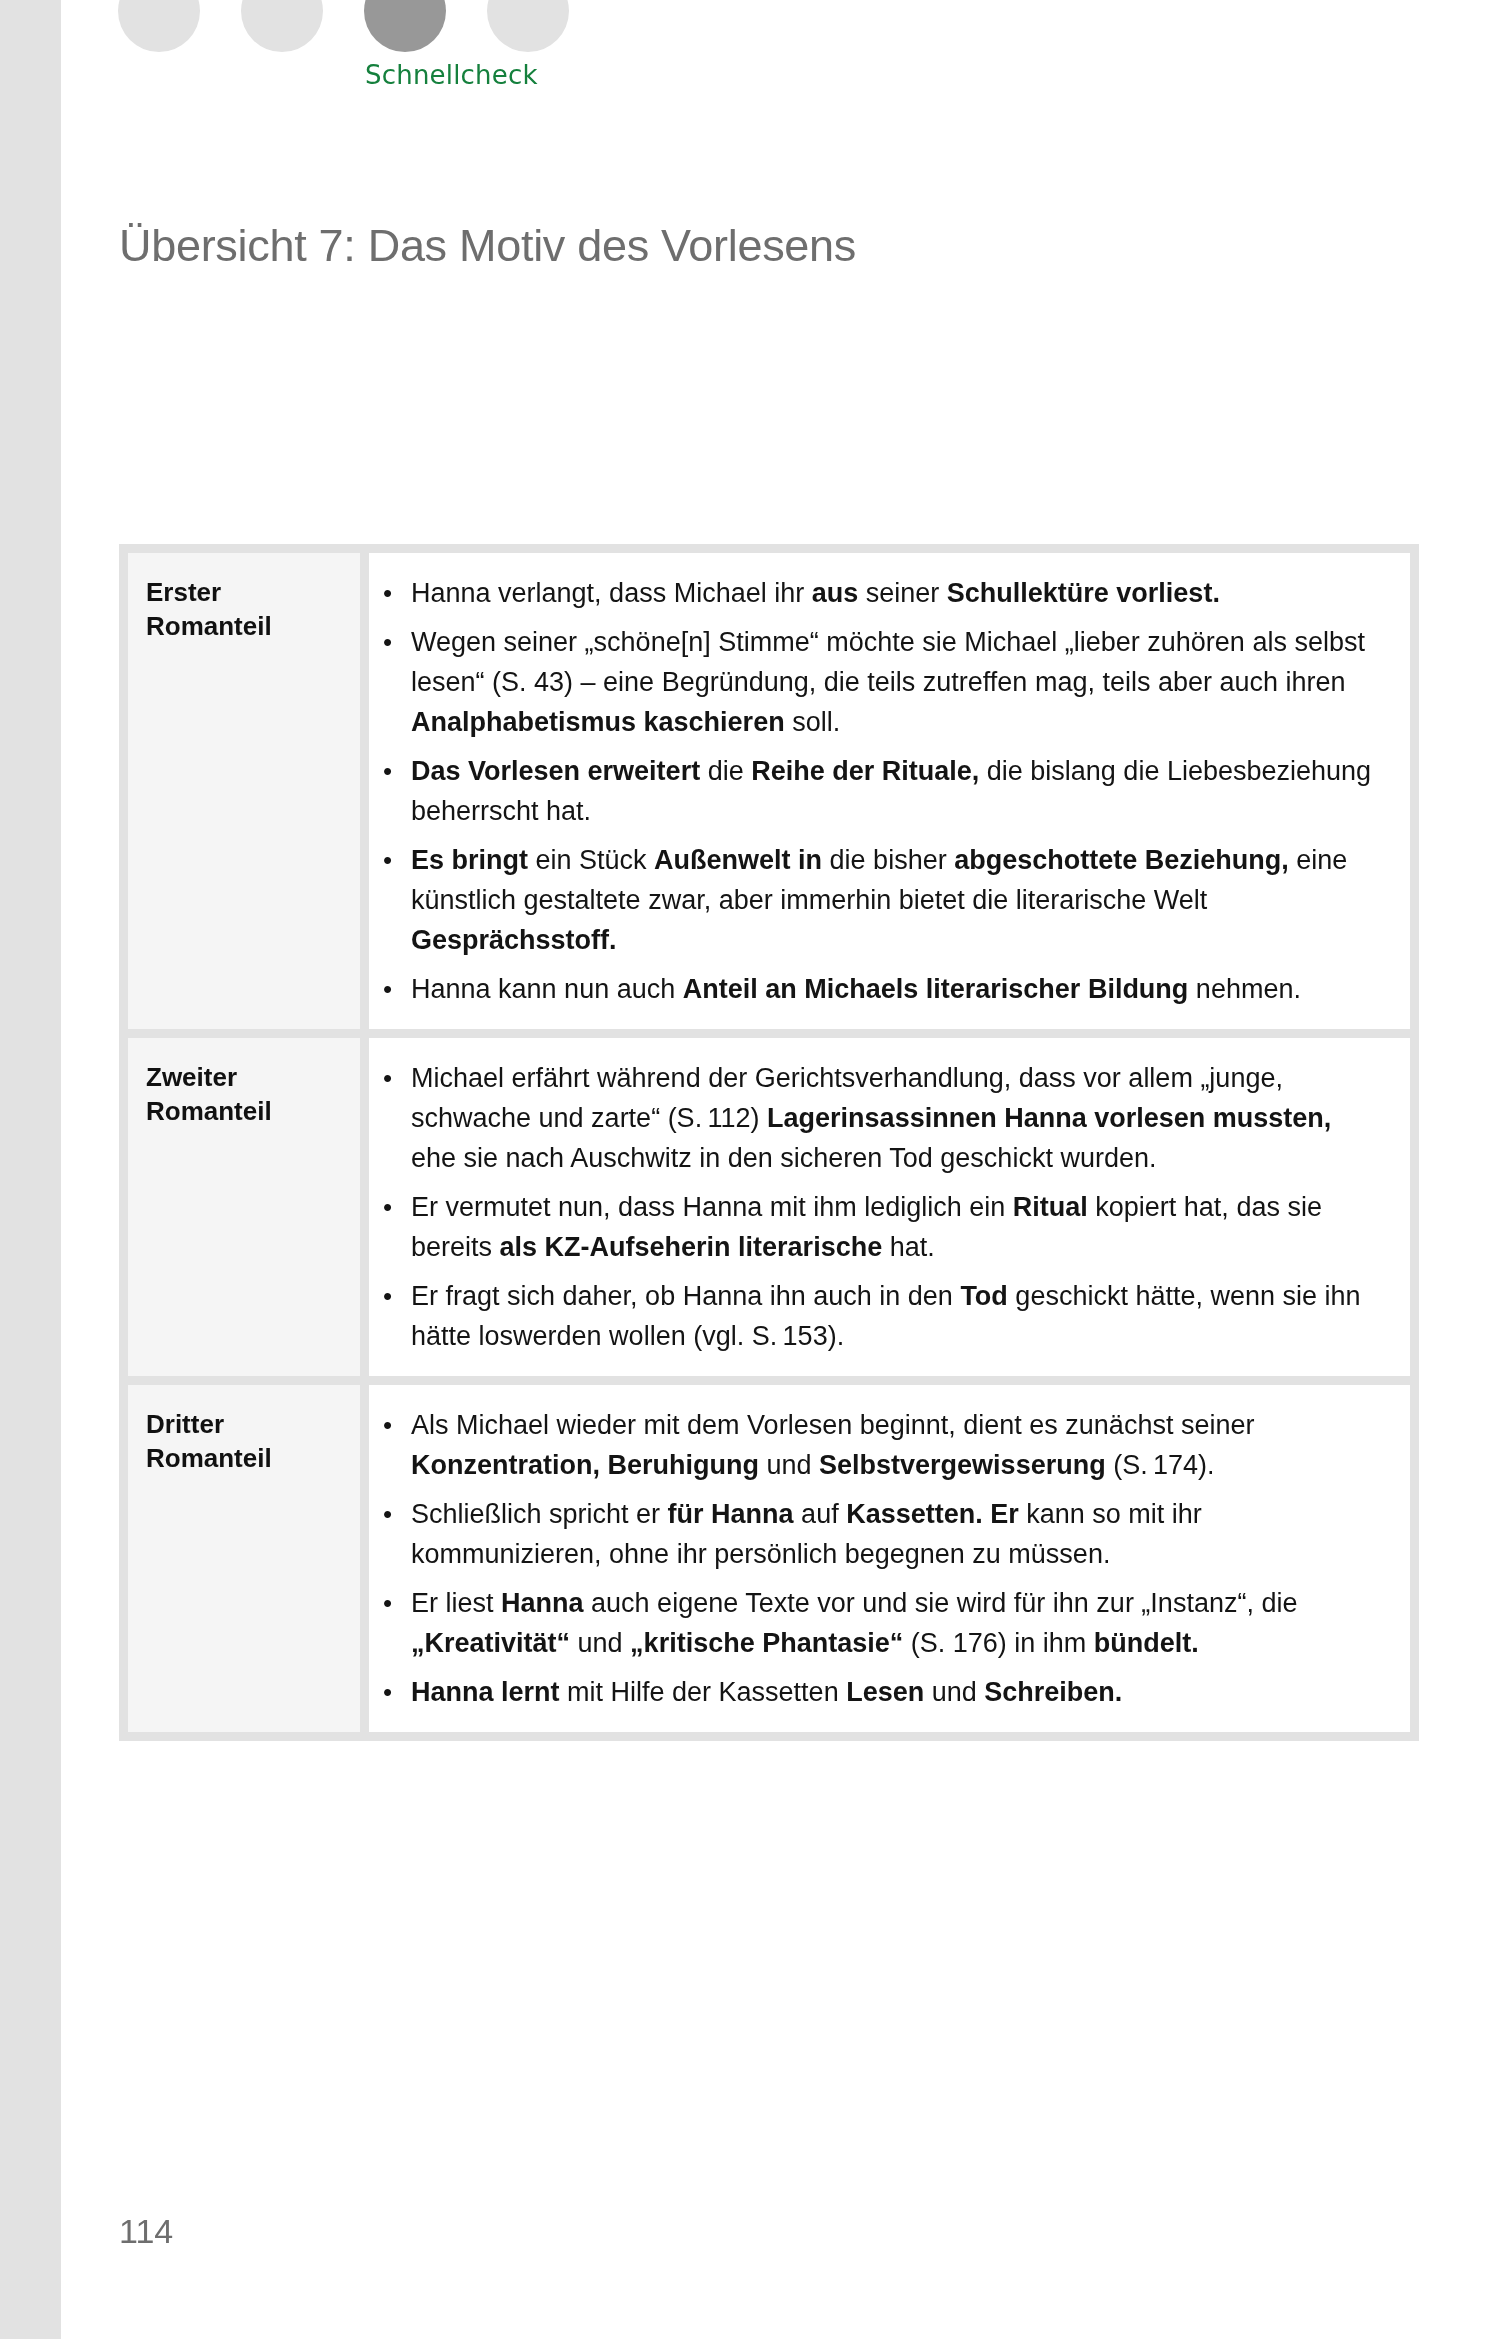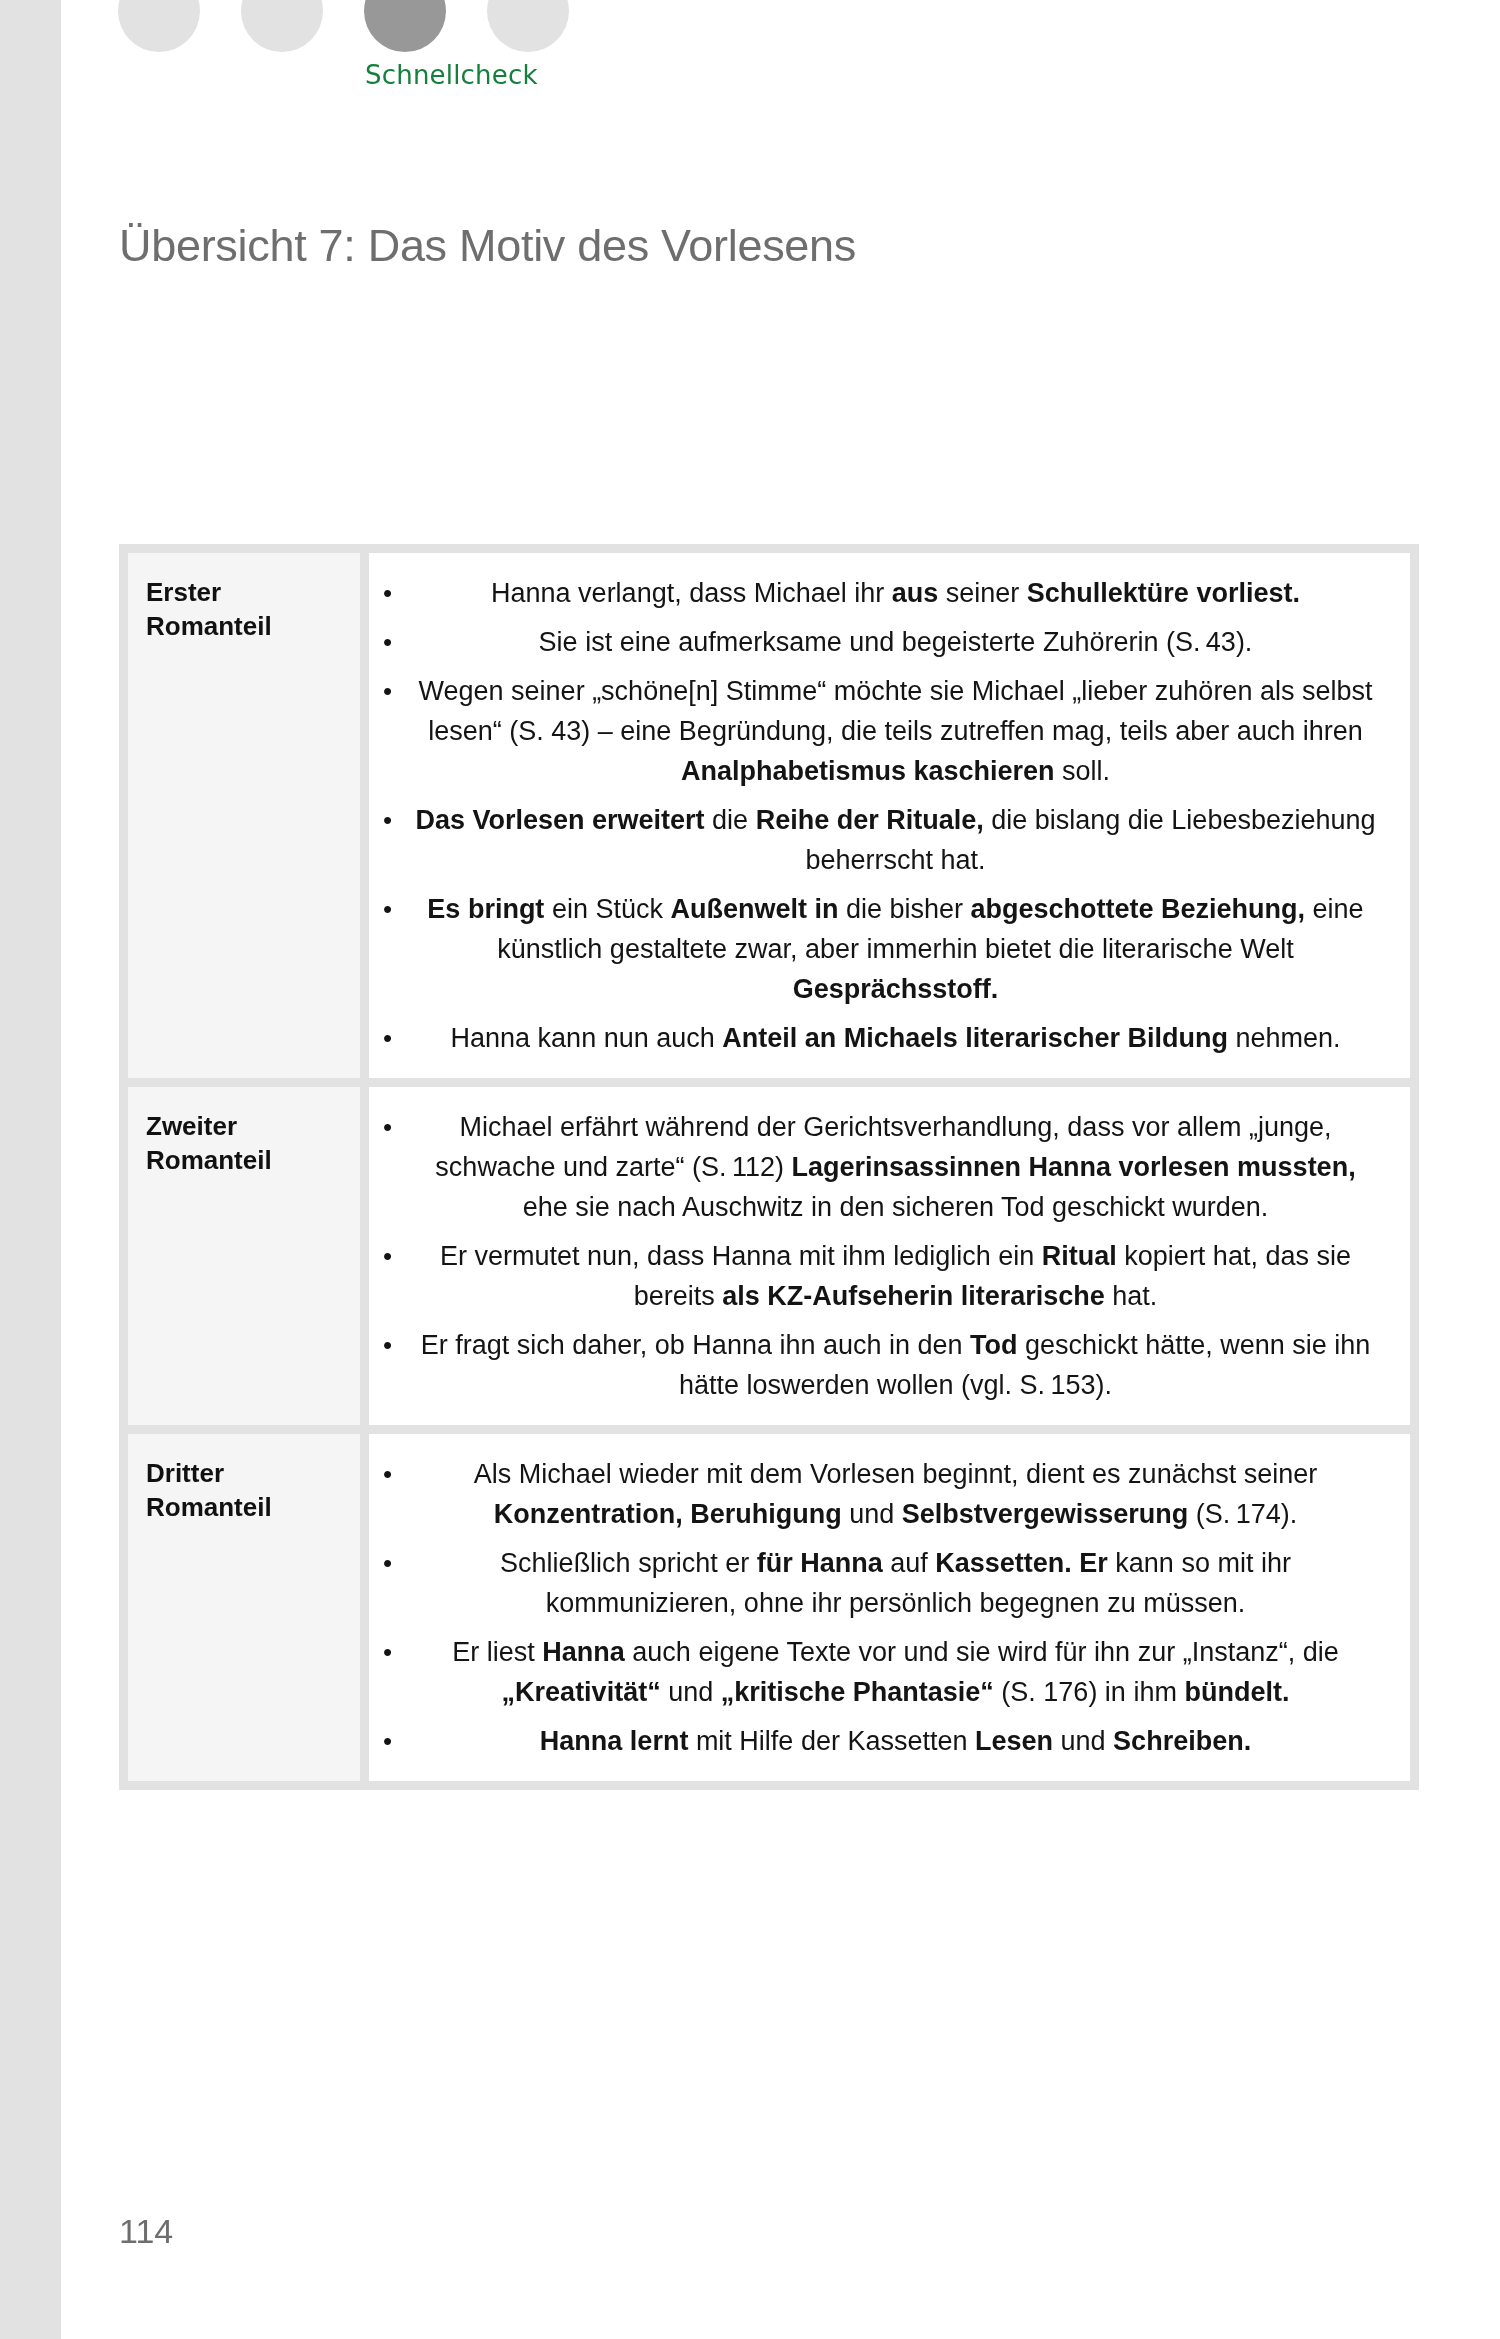--- a/index.html
+++ b/index.html
@@ -128,21 +128,20 @@
     margin: 0;
     padding: 0;
   }
   ul.bullets > li {
     position: relative;
     padding-left: 34px;
     font-size: 27px;
     line-height: 40px;
     color: #141414;
     margin-bottom: 9px;
-    text-align: center;
   }
   ul.bullets > li:last-child { margin-bottom: 0; }
   ul.bullets > li::before {
     content: "\2022";
     position: absolute;
     left: 6px;
     top: 0;
     font-size: 26px;
     line-height: 40px;
     color: #141414;
@@ -179,21 +178,20 @@
   <h1 class="page-title">Übersicht 7: Das Motiv des Vorlesens</h1>
 
 
   <div class="motif-table">
 
     <div class="trow">
       <div class="label-cell">Erster<br>Romanteil</div>
       <div class="content-cell">
         <ul class="bullets">
             <li>Hanna verlangt, dass Michael ihr <b>aus</b> seiner <b>Schullektüre vorliest.</b></li>
-            <li>Sie ist eine aufmerksame und begeisterte Zuhörerin (S. 43).</li>
             <li>Wegen seiner „schöne[n] Stimme“ möchte sie Michael „lieber zuhören als selbst lesen“ (S. 43) – eine Begründung, die teils zutreffen mag, teils aber auch ihren <b>Analphabetismus kaschieren</b> soll.</li>
             <li><b>Das Vorlesen erweitert</b> die <b>Reihe der Rituale,</b> die bislang die Liebesbeziehung beherrscht hat.</li>
             <li><b>Es bringt</b> ein Stück <b>Außenwelt in</b> die bisher <b>abgeschottete Beziehung,</b> eine künstlich gestaltete zwar, aber immerhin bietet die literarische Welt <b>Gesprächsstoff.</b></li>
             <li>Hanna kann nun auch <b>Anteil an Michaels literarischer Bildung</b> nehmen.</li>
           </ul>
       </div>
     </div>
 
     <div class="trow">
       <div class="label-cell">Zweiter<br>Romanteil</div>

